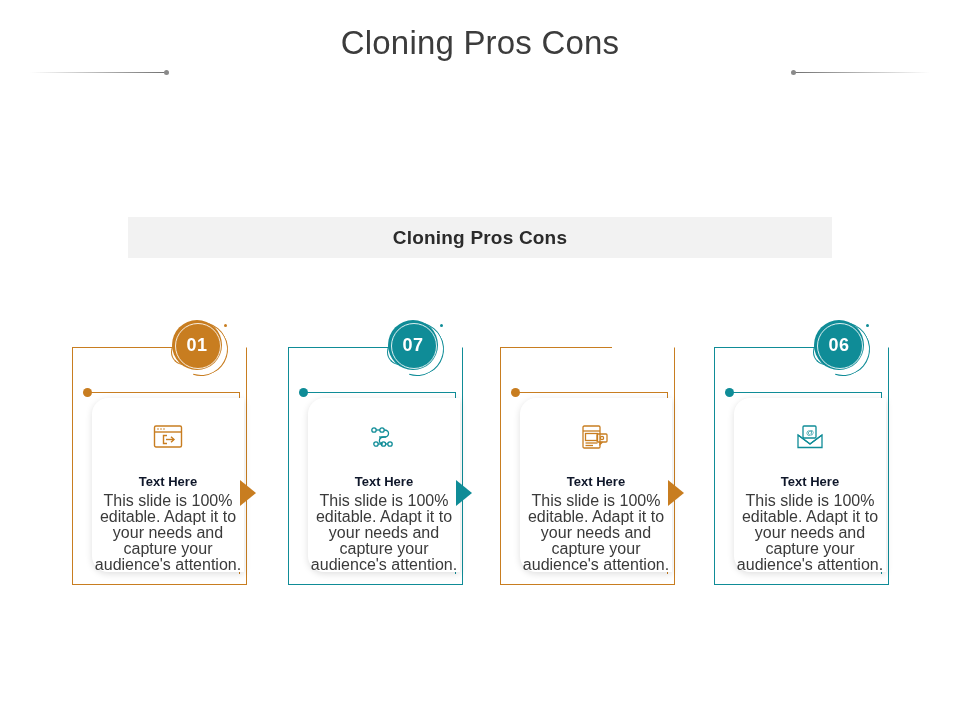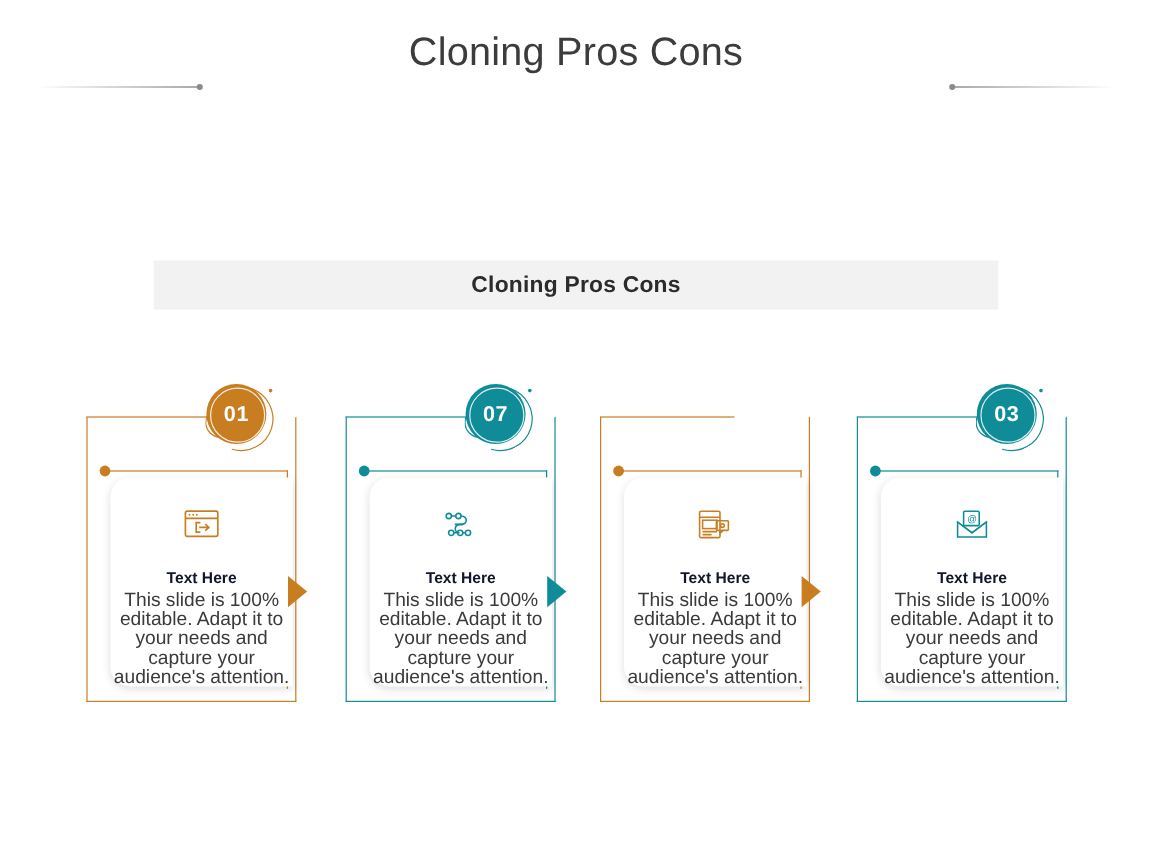--- a/index.html
+++ b/index.html
@@ -376,18 +376,18 @@
         </div>
         <div class="card-heading">Text Here</div>
         <div class="card-body">This slide is 100% editable. Adapt it to your needs and capture your audience's attention.</div>
       </div>
     </div>
     <div class="badge-wrap">
       <div class="badge-arc"></div>
       <div class="badge-arc2"></div>
       <div class="badge-micro-dot"></div>
       <div class="badge">
-        <span class="badge-num">03</span>
+        <span class="badge-num">06</span>
       </div>
     </div>
   </div>
 
 </div>
 
 </body></html>

